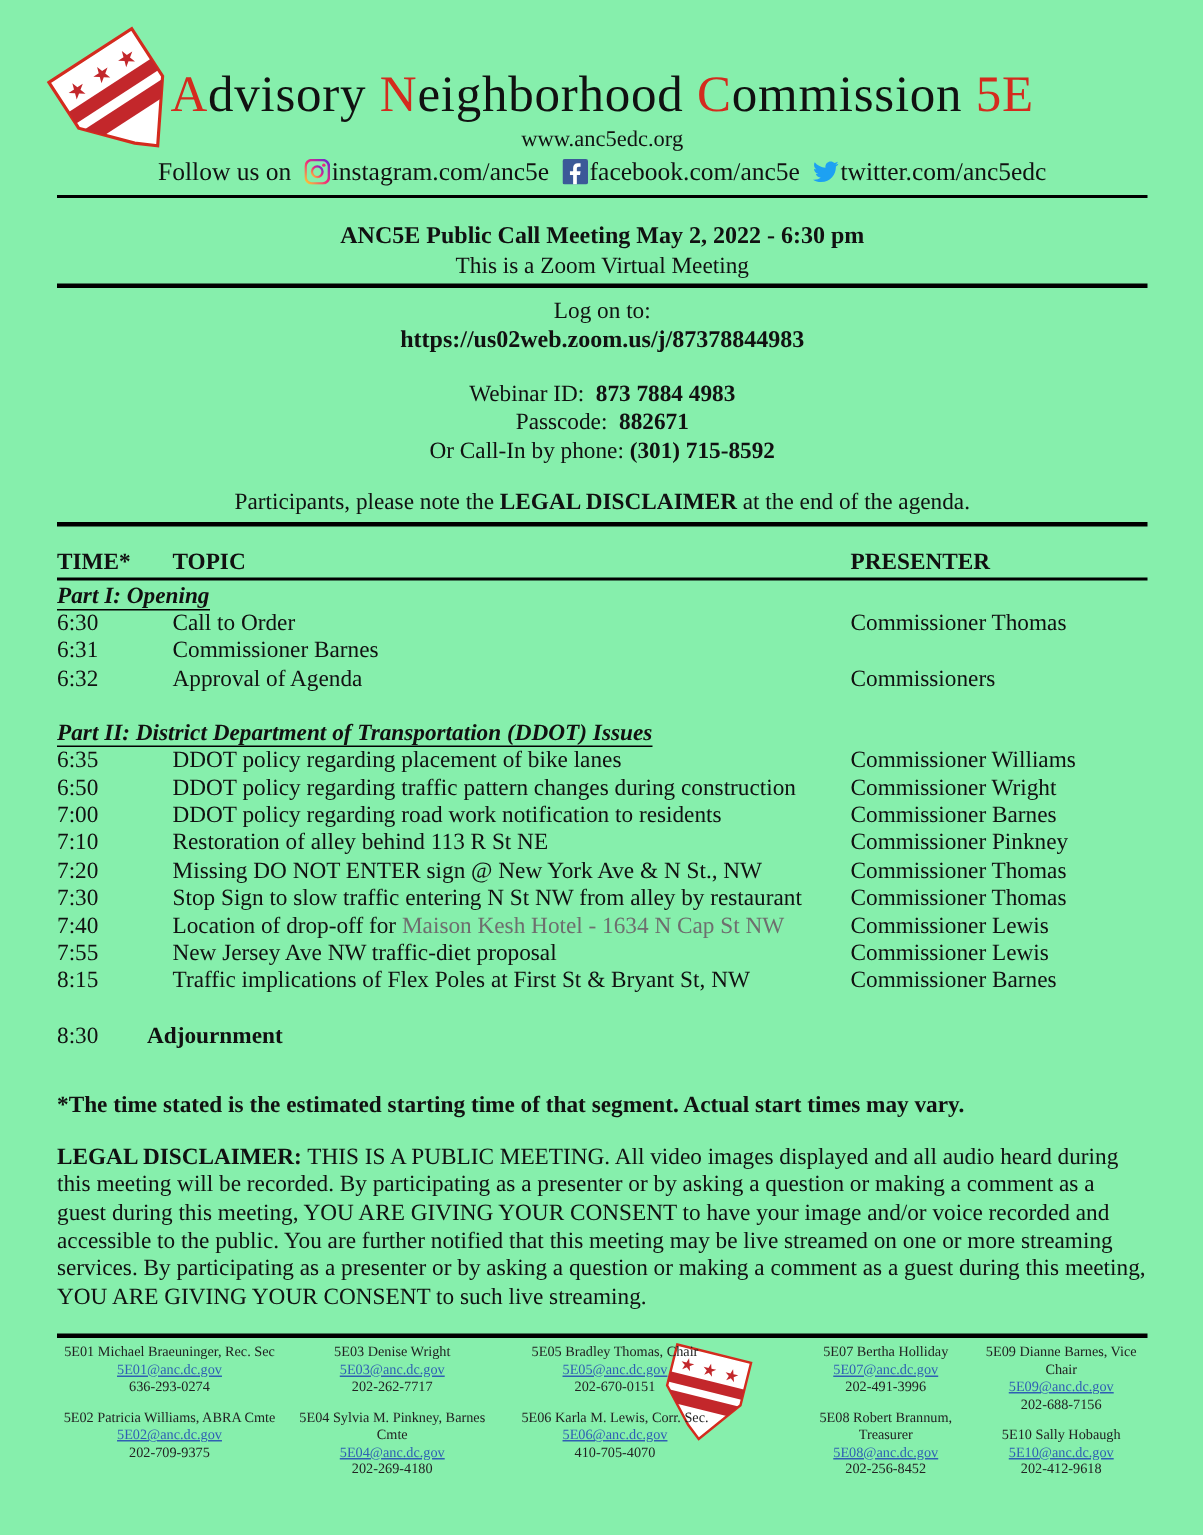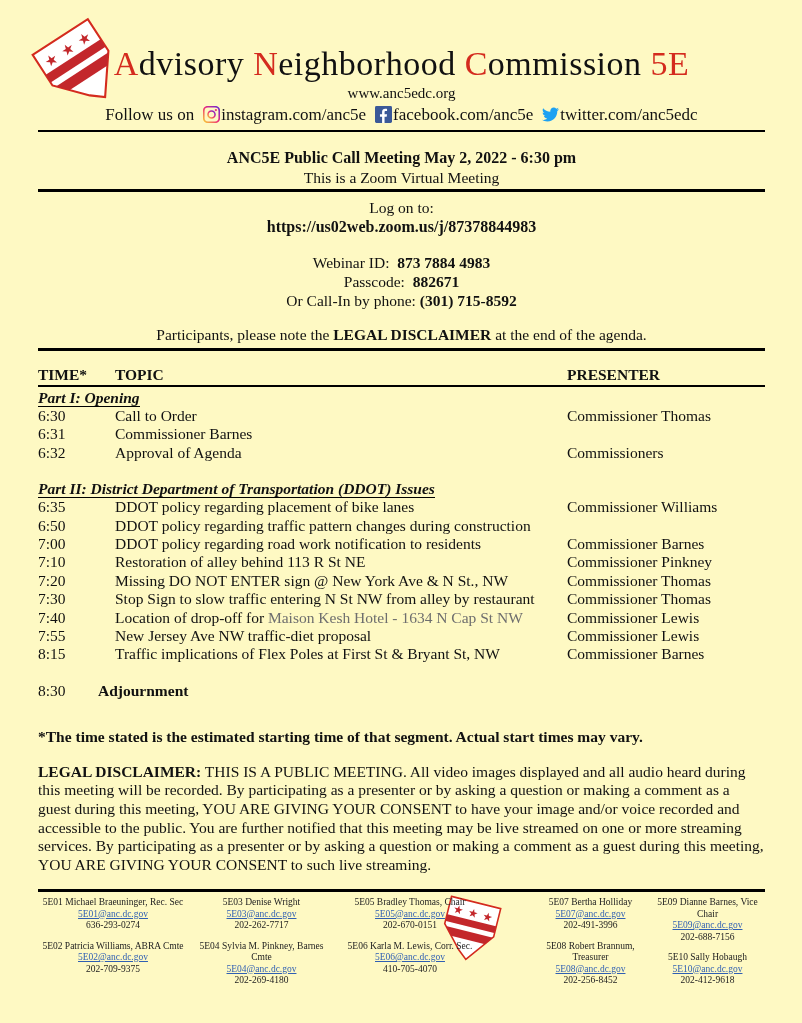--- a/index.html
+++ b/index.html
@@ -1,17 +1,17 @@
 <!DOCTYPE html>
 <html><head>
 <meta charset="utf-8">
 <style>
   html,body { margin:0; padding:0; }
   body { background:#fff; font-family:"Liberation Serif","DejaVu Serif",serif; color:#111; }
-  .page { position:relative; width:802px; height:1023px; background:#fef9c3; overflow:hidden; }
+  .page { position:relative; width:802px; height:1023px; background:#86efac; overflow:hidden; }
   .content { position:absolute; left:38px; width:727px; top:0; }
 
   
   .logo-header { position:absolute; left:46px; top:28px; width:70px; height:82px; transform:rotate(-33deg); }
   .title { text-align:center; margin-top:46px; font-size:34px; line-height:36px; letter-spacing:.5px; }
   .red { color:#d42b1e; }
   .website { text-align:center; font-size:15px; margin-top:3px; }
   .social { text-align:center; font-size:17px; margin-top:3px; }
   .social .icon { display:inline-block; width:17px; height:17px; vertical-align:-3px; margin-left:9px; margin-right:1px; }
   .rule-thin { border:0; border-top:2px solid #000; margin:5px 0 0 0; }
@@ -153,20 +153,21 @@
       <div class="part-title"><span class="ul">Part II:  District Department of Transportation (DDOT) Issues</span></div>
 
       <div class="a-row">
         <span class="c-time">6:35</span>
         <span class="c-topic">DDOT policy regarding placement of bike lanes</span>
         <span class="c-pres">Commissioner Williams</span>
       </div>
       <div class="a-row">
         <span class="c-time">6:50</span>
         <span class="c-topic">DDOT policy regarding traffic pattern changes during construction</span>
+        <span class="c-pres">Commissioner Wright</span>
       </div>
       <div class="a-row">
         <span class="c-time">7:00</span>
         <span class="c-topic">DDOT policy regarding road work notification to residents</span>
         <span class="c-pres">Commissioner Barnes</span>
       </div>
       <div class="a-row">
         <span class="c-time">7:10</span>
         <span class="c-topic">Restoration of alley behind 113 R St NE</span>
         <span class="c-pres">Commissioner Pinkney</span>

